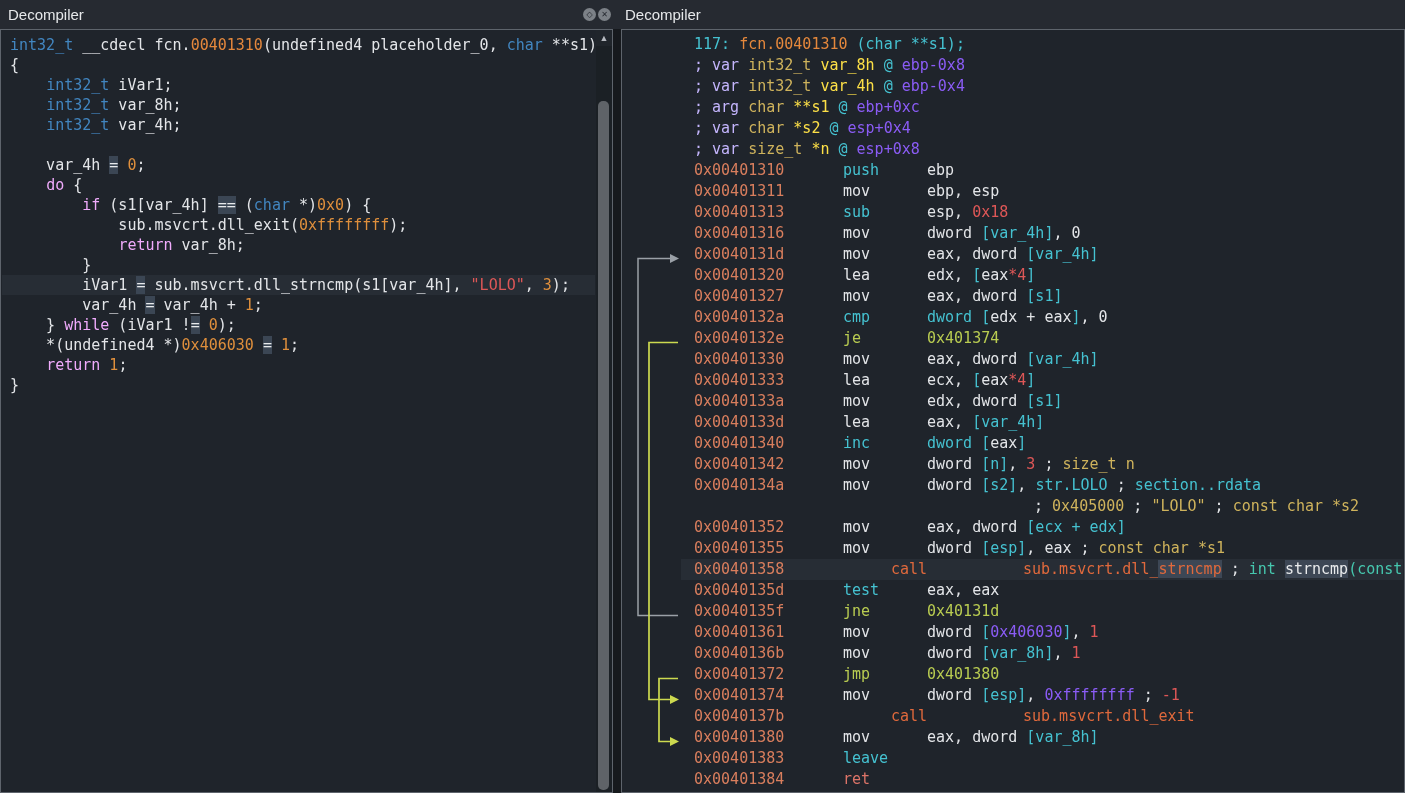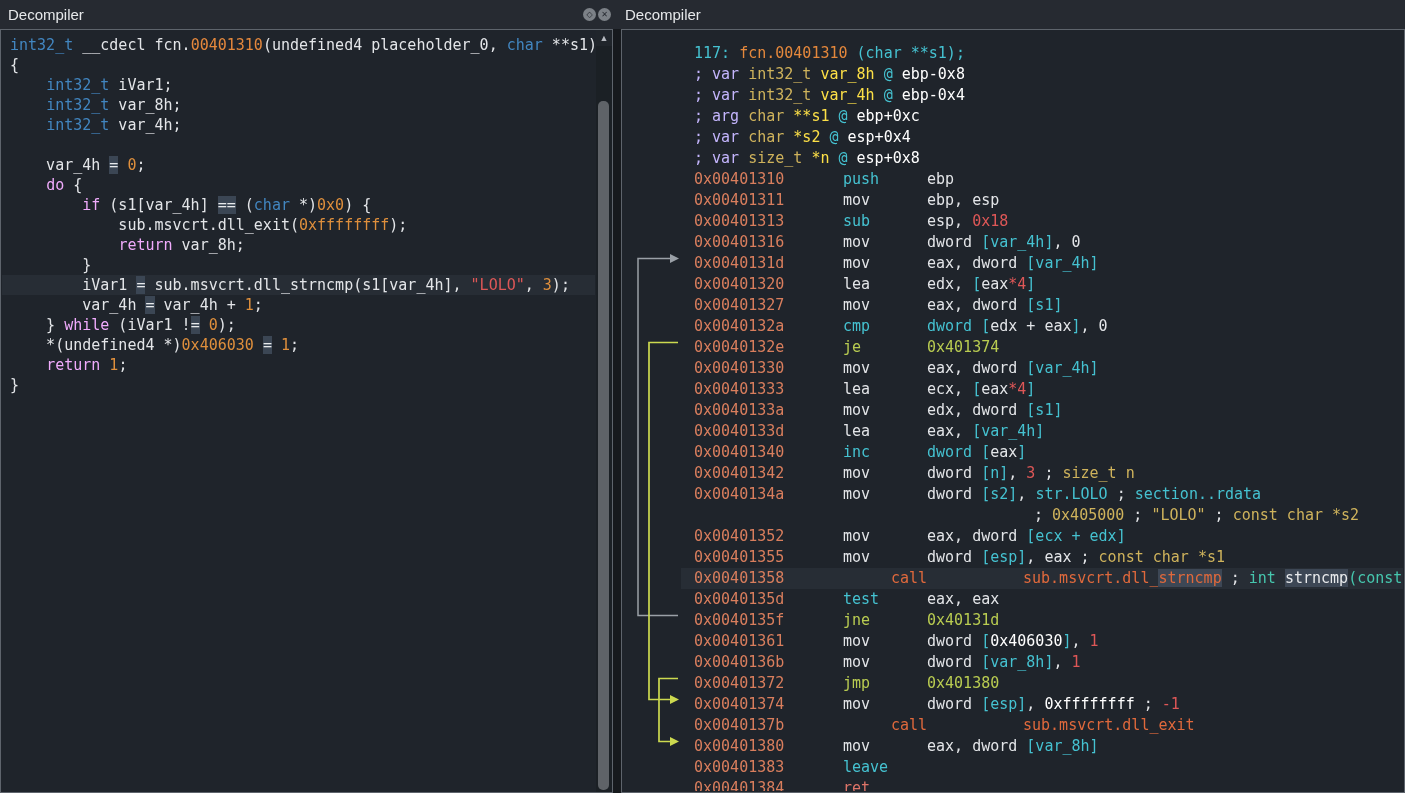--- a/index.html
+++ b/index.html
@@ -14,21 +14,21 @@
   .dockbtn{position:absolute;top:8px;width:13px;height:13px;border-radius:50%;
     background:#7c8187;color:#262a31;font-size:8px;line-height:13px;text-align:center;cursor:pointer;}
   
   .frame{position:absolute;top:29px;bottom:0;background:#1f242b;border:1px solid #5e646c;box-sizing:border-box;overflow:hidden;}
   #dec-frame{left:0;width:613px;}
   #dis-frame{left:621px;right:0;}
   
   .code{position:absolute;inset:1px;font-family:"DejaVu Sans Mono","Liberation Mono",monospace;
     font-size:15px;white-space:pre;overflow:hidden;}
   #dec-code{padding-top:4px;}
-  #dis-code{padding-top:12px;}
+  #dis-code{padding-top:3px;}
   .dline{height:20px;line-height:20px;padding-left:8px;}
   .aline{height:21px;line-height:21px;padding-left:71px;}
   .dline.cur{background:#272d35;}
   .aline.cur{background:linear-gradient(to right, transparent 58px, #272d35 58px);}
   .aCol{display:inline-block;width:149px;}
   .mCol{display:inline-block;width:84px;}
   
   .pl,.w,.mnW{color:#e3e5e8;}
   .ty{color:#4286c0;}
   .kw{color:#f0abfc;}
@@ -37,21 +37,21 @@
   .str,.red{color:#de5757;}
   .hl{background:#3b4654;color:#e8eaec;}
   .addr{color:#d97e5d;}
   .cy,.mnC{color:#45c2d1;}
   .grn2,.mnJ{color:#b9cc51;}
   .call,.mnCall{color:#e0693c;margin-left:48px;}
   .ret{color:#dd7468;}
   .yel{color:#cfb35c;}
   .grn{color:#c4b5fd;}
   .var{color:#fde047;}
-  .loc{color:#ffffff;}
+  .loc{color:#8b5cf6;}
   .teal{color:#46c7ae;}
   .whl{background:#3d4755;color:#e8eaec;}
   .callhl{background:#3d4755;color:#e0693c;}
   
   #dec-scrollbar{position:absolute;top:0;right:0;width:16px;bottom:0;background:#20252b;}
   #dec-scroll-up{position:absolute;top:1px;left:0;width:16px;height:15px;color:#b6bac0;
     font-size:9px;line-height:15px;text-align:center;cursor:pointer;}
   #dec-scroll-track{position:absolute;top:16px;left:0;right:0;bottom:0;background:#1b2025;}
   #dec-scroll-thumb{position:absolute;left:2px;width:11px;top:55px;bottom:2px;
     background:#5f6368;border-radius:5px;cursor:pointer;}

